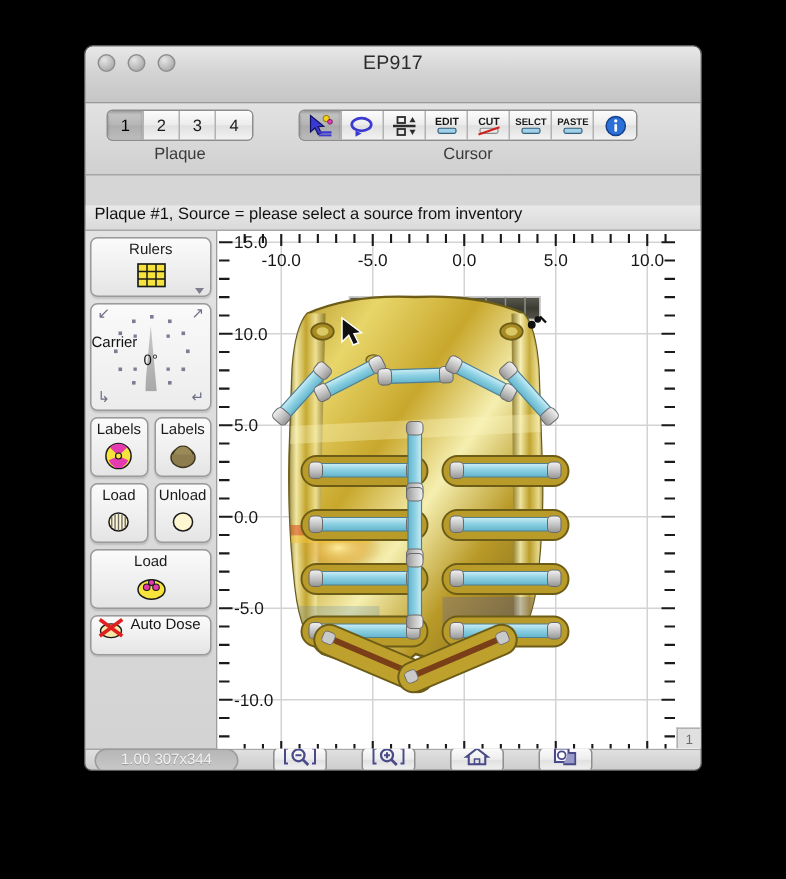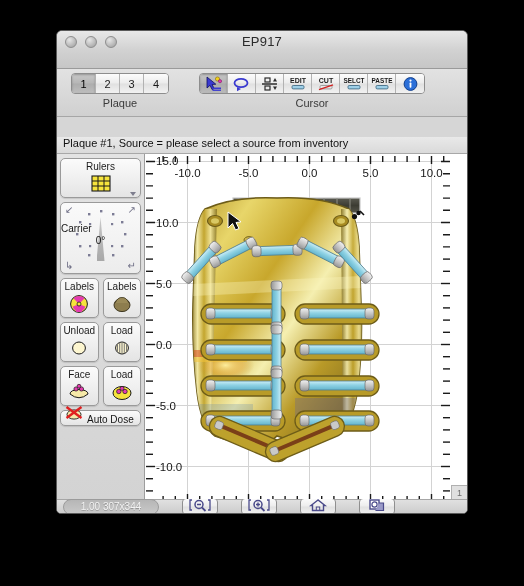--- a/index.html
+++ b/index.html
@@ -210,22 +210,22 @@
   }
   .corner.tl { left: 4px; top: 2px; }
   .corner.tr { right: 4px; top: 2px; }
   .corner.bl { left: 4px; bottom: 2px; }
   .corner.br { right: 4px; bottom: 2px; }
 
   .autodose {
     border: 1px solid #9a9a9a;
     border-radius: 5px;
     background: linear-gradient(to bottom, #fbfbfb 0%, #efefef 55%, #e4e4e4 100%);
-    height: 16px;
-    display: flex; align-items: flex-end; gap: 4px;
+    height: 27px;
+    display: flex; align-items: flex-start; gap: 4px;
     padding: 0 4px;
     box-shadow: 0 1px 1px rgba(0,0,0,0.12);
   }
   .autodose .adlabel { font-size: 10px; color: #151515; }
 
   
   .plotwrap {
     flex: 1 1 auto;
     position: relative;
     background: #ffffff;
@@ -450,54 +450,43 @@
             <svg width="22" height="20" viewBox="0 0 22 20">
               <ellipse cx="11" cy="11" rx="8" ry="6.6" fill="#8d7d4e" stroke="#3e3720" stroke-width="1"></ellipse>
               <path d="M4 9 Q7 3 11 3.5 Q15 3 18 9" fill="#9a8a58" stroke="#3e3720" stroke-width="0.8"></path>
             </svg>
           </div>
         </div>
       </div>
 
       <div class="pad-row">
         <div class="pad">
-          <div class="plabel">Unload</div>
-          <div class="pglyph">
-            <svg width="22" height="18" viewBox="0 0 22 18">
-              <ellipse cx="11" cy="9" rx="6.4" ry="6" fill="#fdf6d0" stroke="#1a1a1a" stroke-width="1"></ellipse>
-            </svg>
-          </div>
-        </div>
-        <div class="pad">
           <div class="plabel">Load</div>
           <div class="pglyph">
             <svg width="22" height="18" viewBox="0 0 22 18">
               <ellipse cx="11" cy="9" rx="6.4" ry="6" fill="#fdf6d0" stroke="#1a1a1a" stroke-width="1"></ellipse>
               <line x1="6.5" y1="5.5" x2="6.5" y2="12.5" stroke="#6b6b6b" stroke-width="0.9"></line>
               <line x1="8.7" y1="4" x2="8.7" y2="14" stroke="#6b6b6b" stroke-width="0.9"></line>
               <line x1="11" y1="3.4" x2="11" y2="14.6" stroke="#6b6b6b" stroke-width="0.9"></line>
               <line x1="13.3" y1="4" x2="13.3" y2="14" stroke="#6b6b6b" stroke-width="0.9"></line>
               <line x1="15.5" y1="5.5" x2="15.5" y2="12.5" stroke="#6b6b6b" stroke-width="0.9"></line>
             </svg>
           </div>
         </div>
-      </div>
-
-      <div class="pad-row">
         <div class="pad">
-          <div class="plabel">Face</div>
+          <div class="plabel">Unload</div>
           <div class="pglyph">
-            <svg width="24" height="18" viewBox="0 0 24 18">
-              <path d="M3 11 Q12 18.5 21 11 Q21 7 12 6.5 Q3 7 3 11 Z" fill="#f6e9a8" stroke="#1a1a1a" stroke-width="1"></path>
-              <circle cx="9" cy="6" r="2.1" fill="#e43bb0" stroke="#1a1a1a" stroke-width="0.7"></circle>
-              <circle cx="14.5" cy="6" r="2.1" fill="#e43bb0" stroke="#1a1a1a" stroke-width="0.7"></circle>
-              <circle cx="12" cy="3.2" r="1.9" fill="#e43bb0" stroke="#1a1a1a" stroke-width="0.7"></circle>
+            <svg width="22" height="18" viewBox="0 0 22 18">
+              <ellipse cx="11" cy="9" rx="6.4" ry="6" fill="#fdf6d0" stroke="#1a1a1a" stroke-width="1"></ellipse>
             </svg>
           </div>
         </div>
+      </div>
+
+      <div class="pad-row">
         <div class="pad">
           <div class="plabel">Load</div>
           <div class="pglyph">
             <svg width="24" height="18" viewBox="0 0 24 18">
               <ellipse cx="12" cy="10" rx="9" ry="6.5" fill="#f6e43c" stroke="#1a1a1a" stroke-width="1"></ellipse>
               <circle cx="8.8" cy="8.5" r="2.2" fill="#e43bb0" stroke="#1a1a1a" stroke-width="0.7"></circle>
               <circle cx="15" cy="8.5" r="2.2" fill="#e43bb0" stroke="#1a1a1a" stroke-width="0.7"></circle>
               <circle cx="12" cy="5.4" r="2" fill="#e43bb0" stroke="#1a1a1a" stroke-width="0.7"></circle>
             </svg>
           </div>

